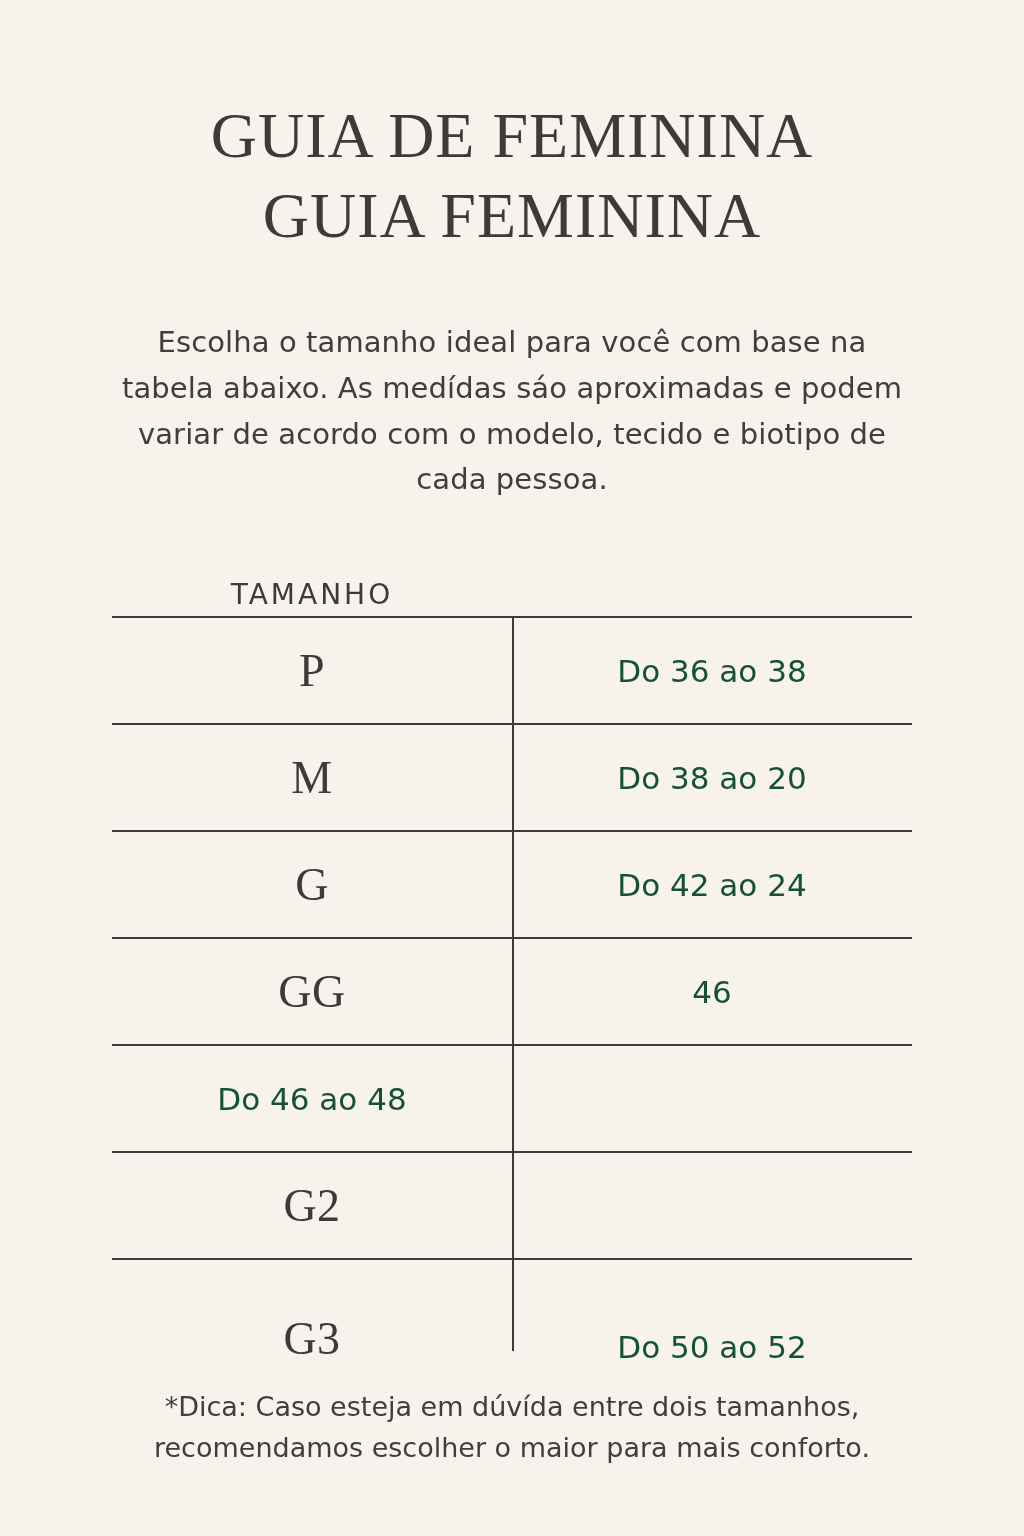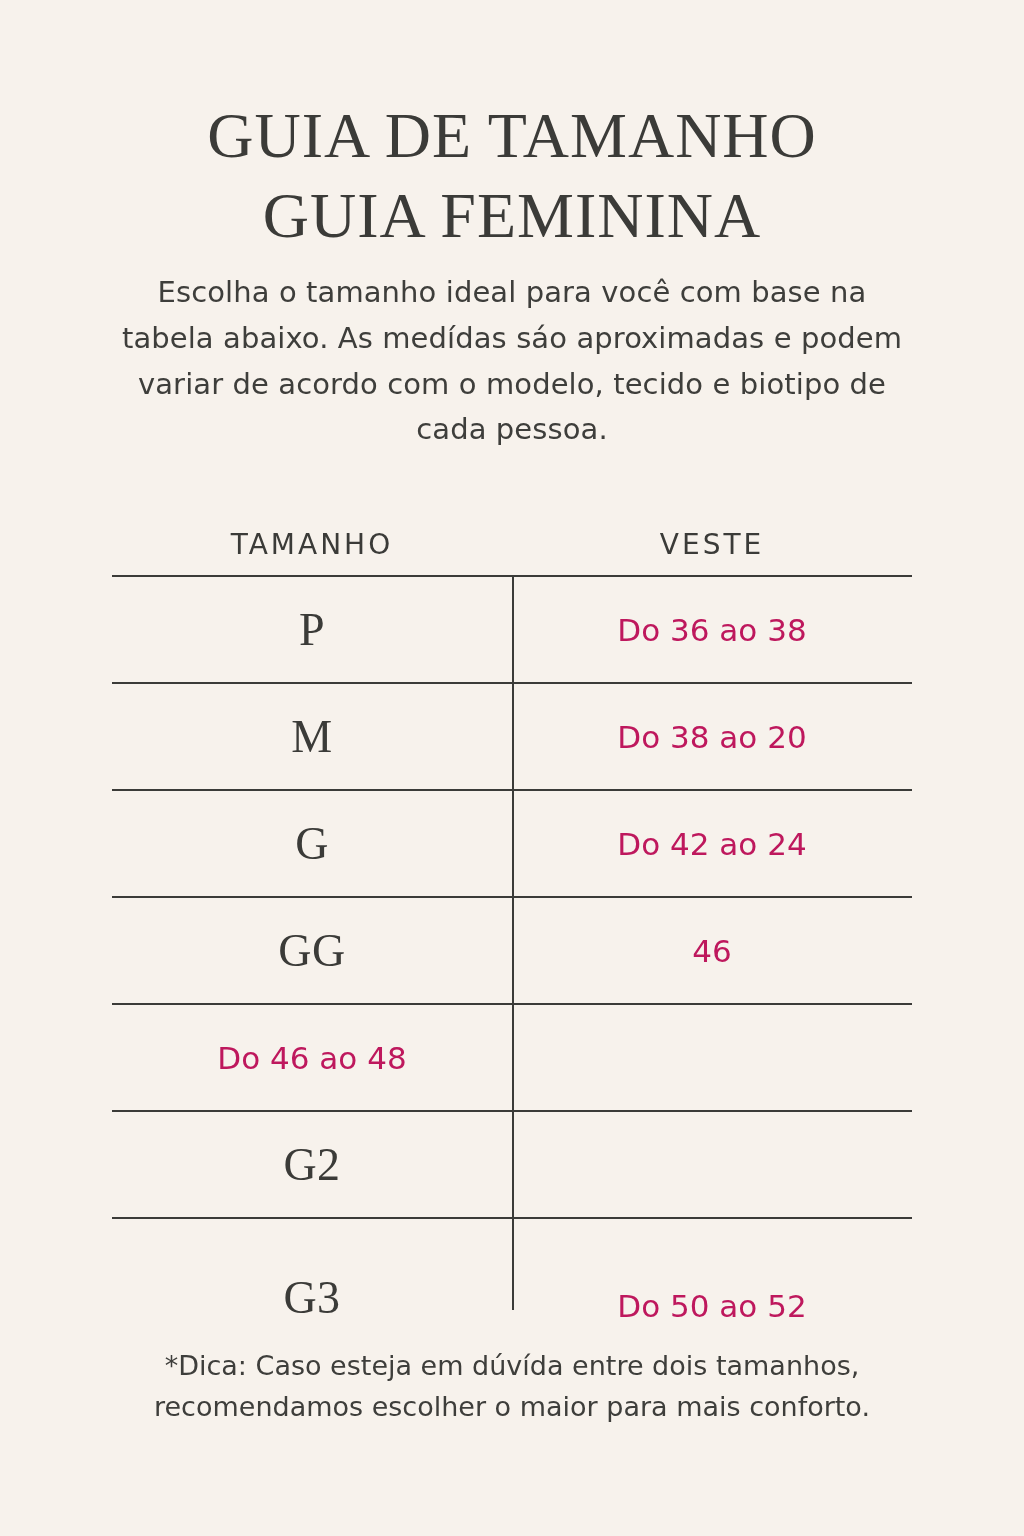--- a/index.html
+++ b/index.html
@@ -36,38 +36,38 @@
   }
   .title .line {
     display: block;
     white-space: nowrap;
   }
   .title .line + .line {
     margin-top: 16px;
   }
 
   .intro {
-    margin-top: 22px;
+    margin-top: 72px;
     width: 800px;
     text-align: center;
     font-size: 29px;
     line-height: 1.58;
     color: #3e3e3b;
     font-family: "DejaVu Sans", sans-serif;
     font-weight: 400;
     letter-spacing: 0.1px;
   }
 
   .table {
     margin-top: 46px;
     width: 800px;
   }
   .thead {
     display: flex;
-    padding-bottom: 14px;
+    padding-bottom: 5px;
   }
   .th {
     font-family: "DejaVu Sans", sans-serif;
     font-size: 28px;
     letter-spacing: 3px;
     text-align: center;
     color: #3b3b38;
   }
   .col-size { width: 400px; }
   .col-fit  { width: 400px; }
@@ -100,50 +100,49 @@
     font-family: "Liberation Serif", serif;
     font-size: 46px;
     color: #3b3b38;
     letter-spacing: 0.5px;
   }
   .cell-fit {
     width: 400px;
     text-align: center;
     font-family: "DejaVu Sans", sans-serif;
     font-size: 31px;
-    color: #be185d;
+    color: #14532d;
   }
 
   .note {
     margin-top: 22px;
     width: 880px;
     text-align: center;
     font-family: "DejaVu Sans", sans-serif;
     font-size: 27px;
     line-height: 1.5;
     color: #3e3e3b;
   }
 </style>
 </head>
 <body>
 
 <div class="page">
 
   <div class="title">
-    <span class="line">GUIA DE TAMANHO</span>
+    <span class="line">GUIA DE FEMININA</span>
     <span class="line">GUIA FEMININA</span>
   </div>
 
   <p class="intro">Escolha o tamanho ideal para você com base na tabela abaixo. As medídas sáo aproximadas e podem variar de acordo com o modelo, tecido e biotipo de cada pessoa.</p>
 
   <div class="table">
 
     <div class="thead">
       <div class="th col-size">TAMANHO</div>
-      <div class="th col-fit">VESTE</div>
     </div>
 
     <div class="rows">
       <div class="vline"></div>
 
       <div class="row">
         <div class="cell-size">P</div>
         <div class="cell-fit">Do 36 ao 38</div>
       </div>
 

